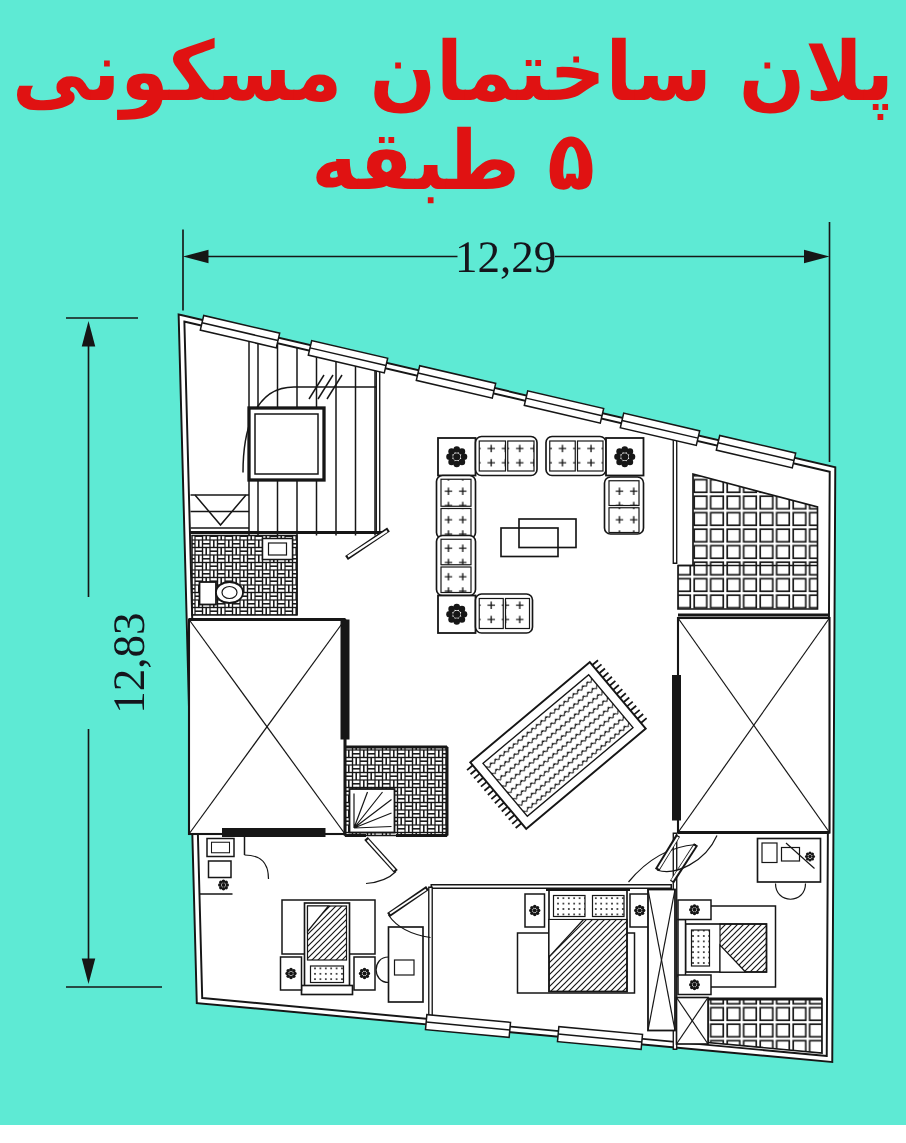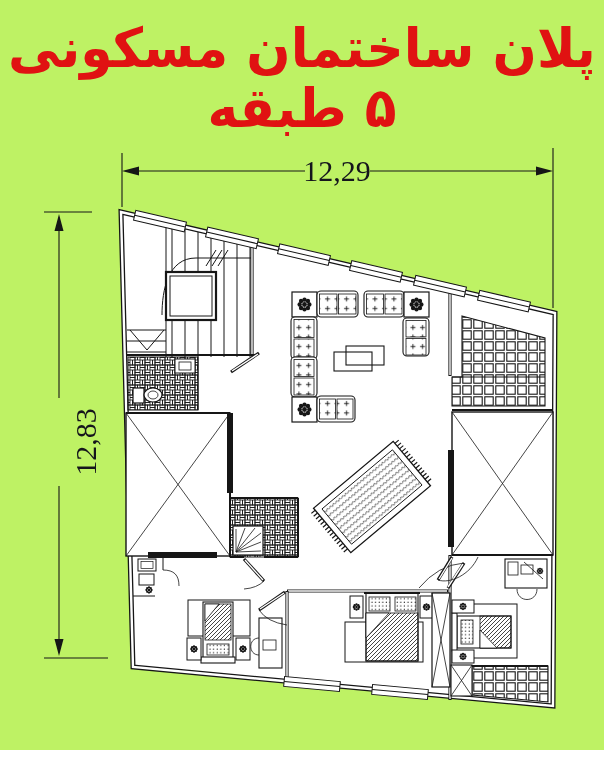--- a/index.html
+++ b/index.html
@@ -1,16 +1,16 @@
 <!DOCTYPE html>
 <html><head>
 <meta charset="utf-8">
 <style>
   html,body{margin:0;padding:0;background:#fff;}
-  .page{position:relative;width:604px;height:750px;background:#bef264;overflow:hidden;
+  .page{position:relative;width:604px;height:750px;background:#5eead4;overflow:hidden;
         font-family:"Liberation Serif","DejaVu Serif",serif;}
   .title{position:absolute;top:22px;left:0;right:0;text-align:center;
          direction:rtl;color:#e01212;font-size:52px;font-weight:bold;
          font-family:"DejaVu Sans",sans-serif;line-height:1.1;
          transform:scaleY(1.05);letter-spacing:-1px;}
   svg{position:absolute;left:0;top:0;}
   .w-out{fill:#fff;stroke:#161616;stroke-width:5;}
   .w-in{fill:none;stroke:#fff;stroke-width:2.4;}
   .wall{stroke:#161616;stroke-width:2;fill:none;}
   .d1{stroke:#161616;stroke-width:3.2;fill:none;}

